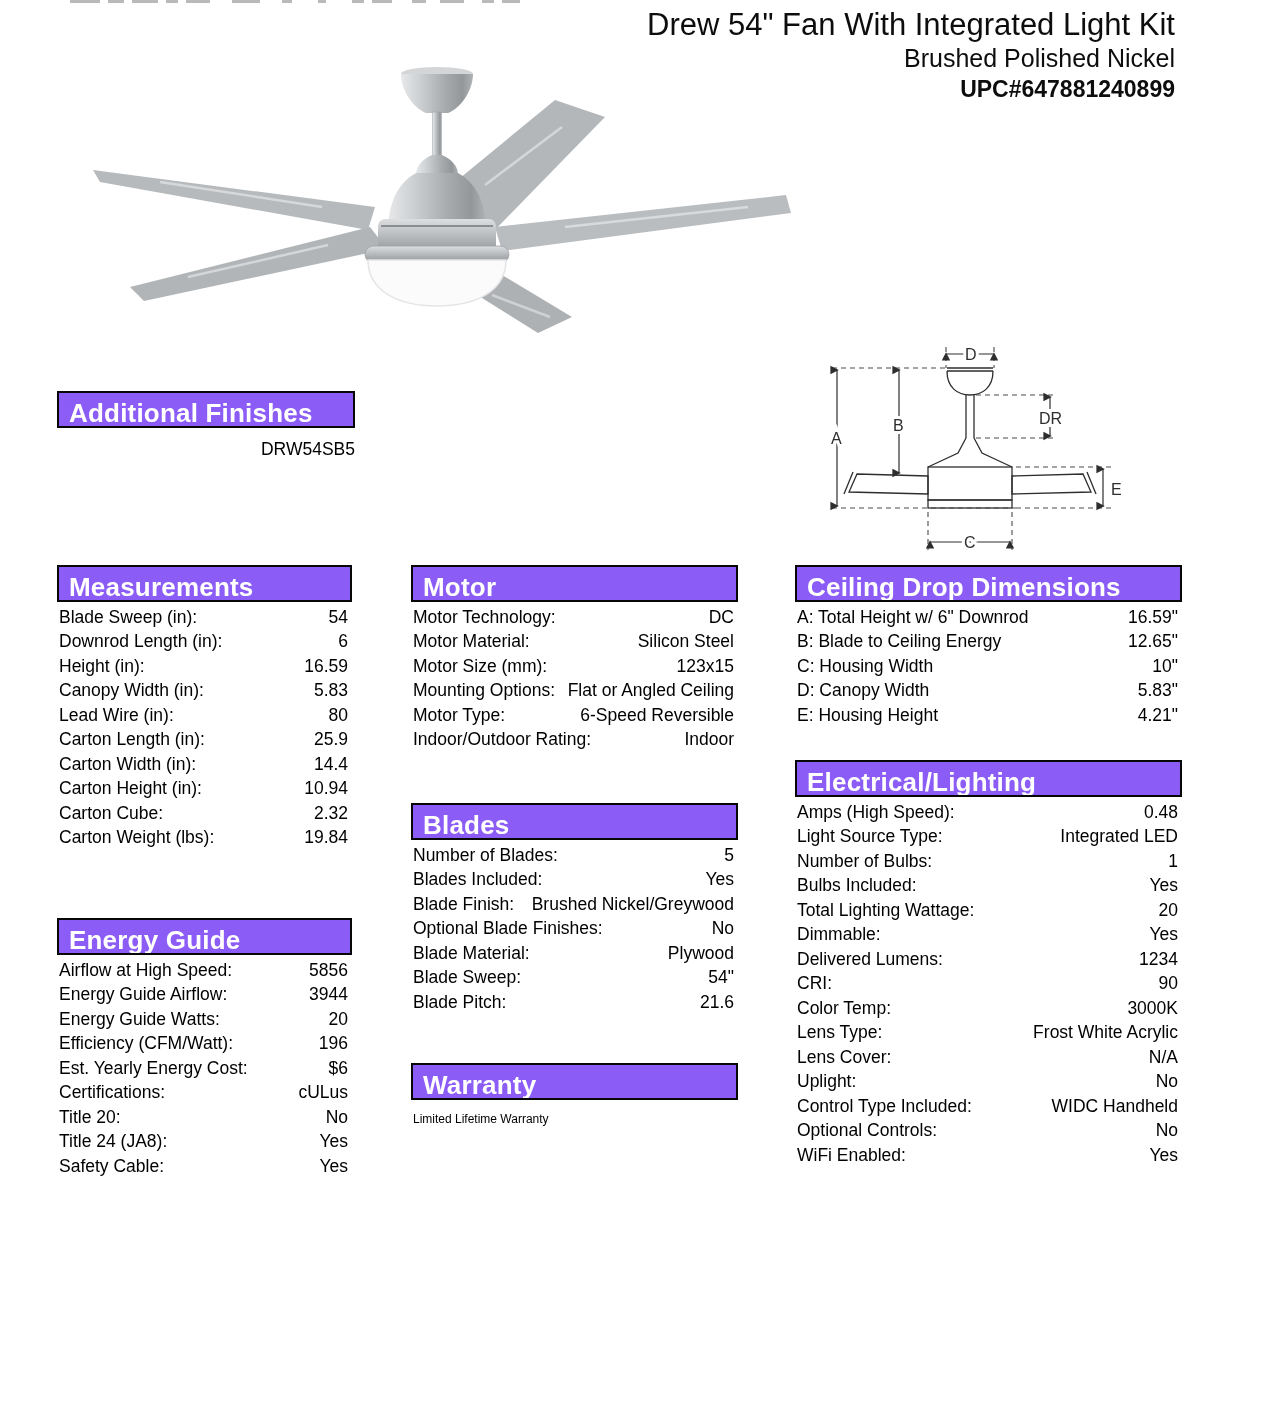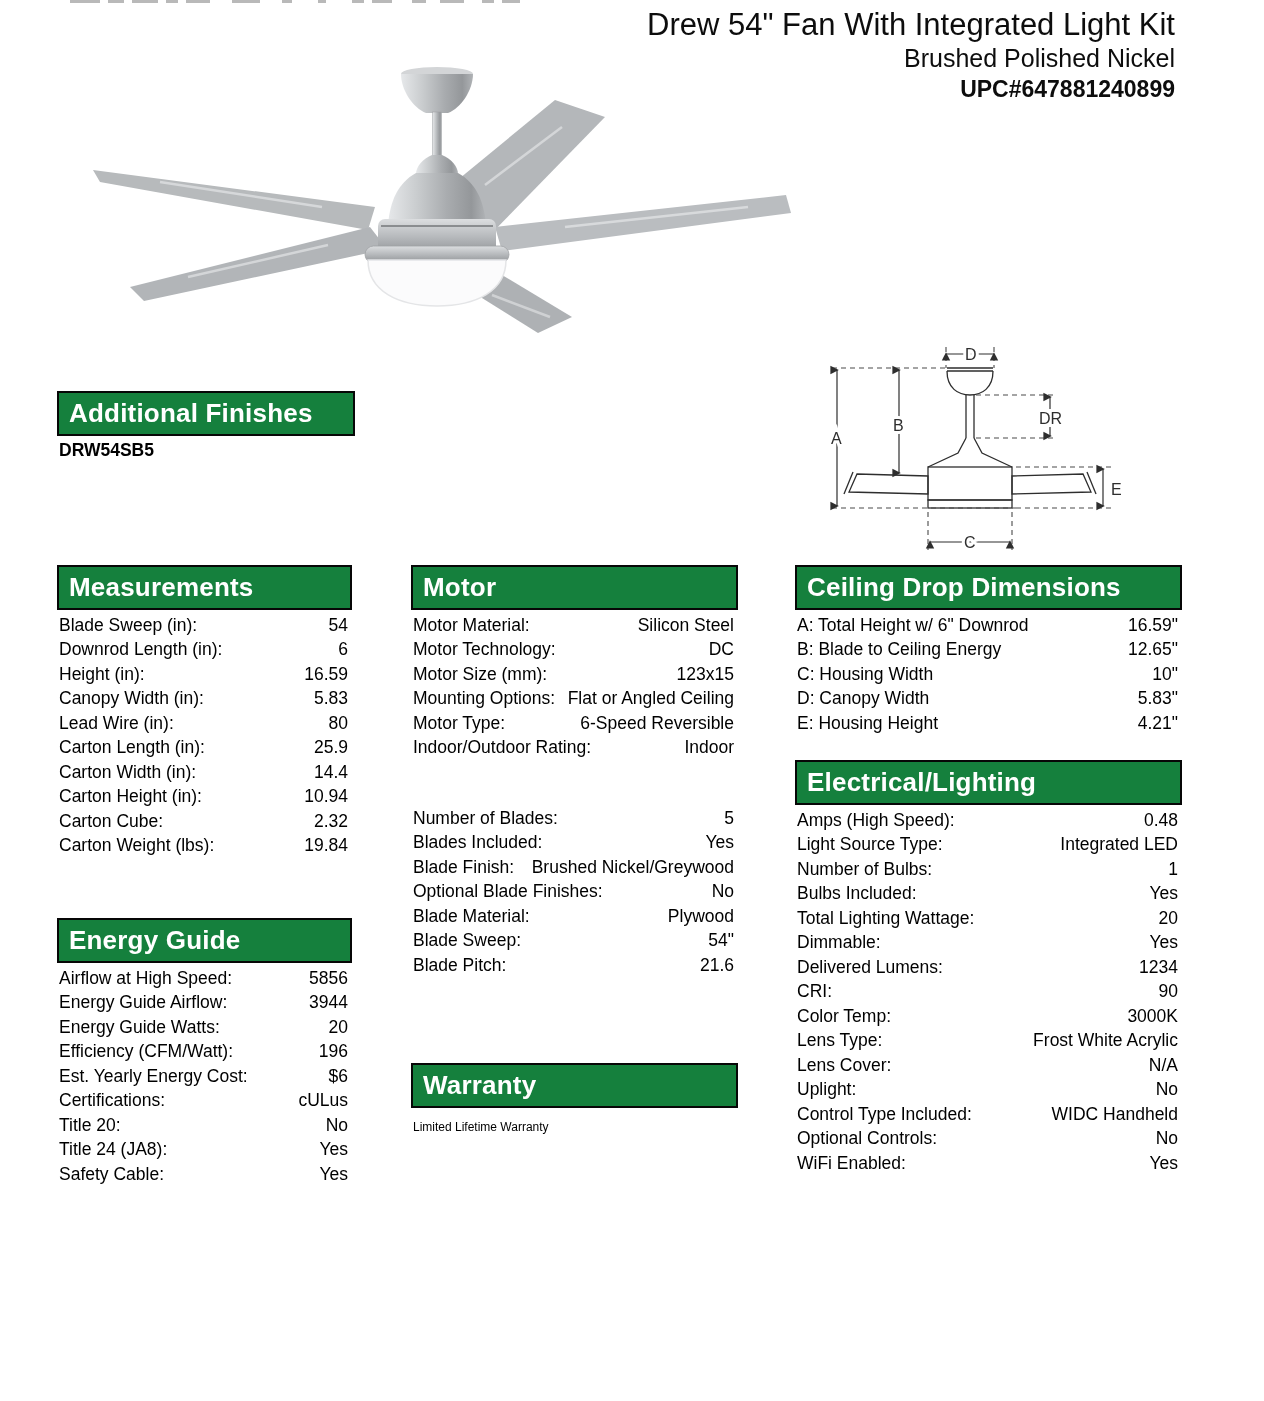--- a/index.html
+++ b/index.html
@@ -11,36 +11,36 @@
   .frag{position:absolute;top:0;height:3px;background:#b9b9b9;}
 
   
   .header-block{position:absolute;top:6px;right:89px;text-align:right;}
   .product-title{font-size:31px;line-height:37px;color:#0d0d0d;}
   .product-finish{font-size:25px;line-height:31px;color:#0d0d0d;}
   .product-upc{font-size:23px;line-height:31px;color:#0d0d0d;font-weight:bold;}
 
   
   .bar{
-    box-sizing:border-box;height:45px;background:#15803d;border:2px solid #070707;
+    box-sizing:border-box;height:37px;background:#8b5cf6;border:2px solid #070707;
     color:#fff;font-size:26px;font-weight:bold;line-height:41px;padding-left:10px;
     letter-spacing:0.2px;white-space:nowrap;overflow:hidden;
   }
   .abs{position:absolute;}
 
   
   .spec-rows{margin-top:3px;}
   .spec-row{
     display:flex;justify-content:space-between;align-items:center;
     height:24.5px;font-size:17.5px;color:#000;
   }
   .spec-label{padding-left:2px;white-space:nowrap;}
   .spec-value{padding-right:4px;white-space:nowrap;text-align:right;}
 
-  .model-number{font-size:17.5px;font-weight:bold;margin-top:4px;padding-left:2px;}
+  .model-number{font-size:17.5px;font-weight:normal;margin-top:11px;padding-left:2px;text-align:right;}
   .warranty-text{font-size:12px;margin-top:12px;padding-left:2px;}
 
   svg text{font-family:"Liberation Sans", sans-serif;}
   .dim-label{font-size:16px;fill:#2e2e2e;paint-order:stroke;stroke:#ffffff;stroke-width:6px;}
 </style>
 </head>
 <body>
 
 <div id="page">
 
@@ -260,47 +260,48 @@
           <span class="spec-label">Safety Cable:</span>
           <span class="spec-value">Yes</span>
         </div>
       </div>
   </div>
 
   <div class="abs" style="left:411px;top:565px;width:327px">
     <div class="bar">Motor</div>
     <div class="spec-rows">
         <div class="spec-row">
+          <span class="spec-label">Motor Technology:</span>
+          <span class="spec-value">DC</span>
+        </div>
+        <div class="spec-row">
           <span class="spec-label">Motor Material:</span>
           <span class="spec-value">Silicon Steel</span>
         </div>
         <div class="spec-row">
-          <span class="spec-label">Motor Technology:</span>
-          <span class="spec-value">DC</span>
-        </div>
-        <div class="spec-row">
           <span class="spec-label">Motor Size (mm):</span>
           <span class="spec-value">123x15</span>
         </div>
         <div class="spec-row">
           <span class="spec-label">Mounting Options:</span>
           <span class="spec-value">Flat or Angled Ceiling</span>
         </div>
         <div class="spec-row">
           <span class="spec-label">Motor Type:</span>
           <span class="spec-value">6-Speed Reversible</span>
         </div>
         <div class="spec-row">
           <span class="spec-label">Indoor/Outdoor Rating:</span>
           <span class="spec-value">Indoor</span>
         </div>
       </div>
   </div>
 
   <div class="abs" style="left:411px;top:803px;width:327px">
+    <div class="bar">Blades</div>
     <div class="spec-rows">
         <div class="spec-row">
           <span class="spec-label">Number of Blades:</span>
           <span class="spec-value">5</span>
         </div>
         <div class="spec-row">
           <span class="spec-label">Blades Included:</span>
           <span class="spec-value">Yes</span>
         </div>
         <div class="spec-row">

